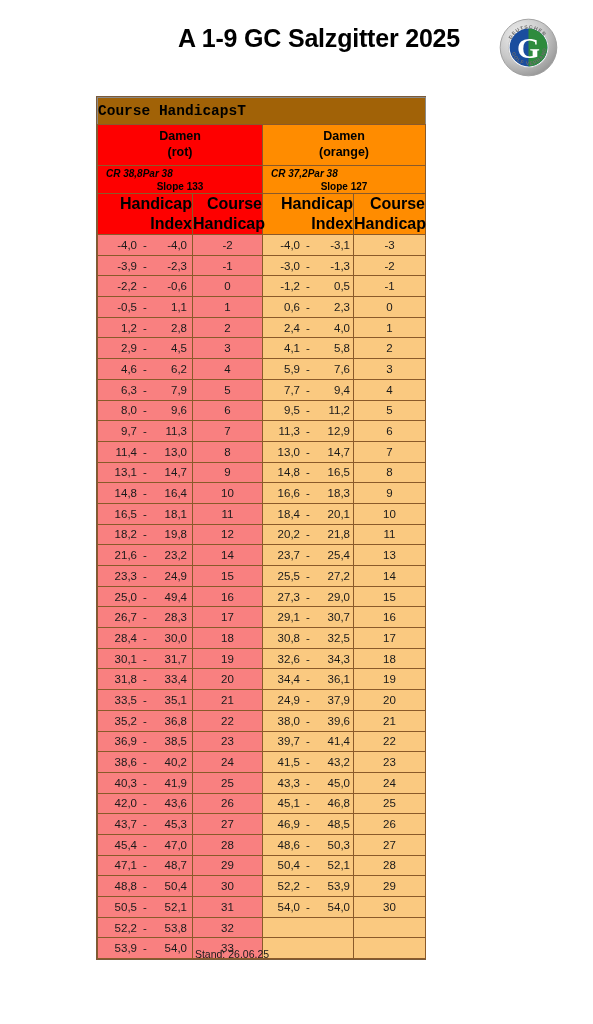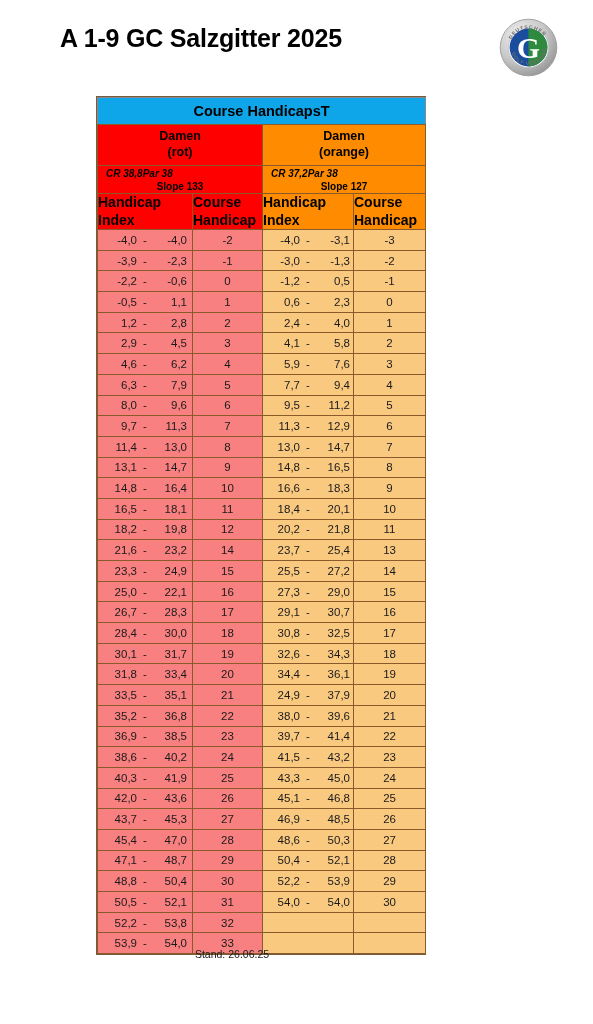--- a/index.html
+++ b/index.html
@@ -25,21 +25,21 @@
   }
   #page-title {
     position: absolute;
     left: 60px;
     top: 24px;
     width: 400px;
     font-size: 25px;
     font-weight: bold;
     color: #000000;
     letter-spacing: -0.2px;
-    text-align: left;
+    text-align: right;
     white-space: nowrap;
   }
 
   
   #dgv-logo {
     position: absolute;
     left: 499px;
     top: 18px;
     width: 59px;
     height: 59px;
@@ -60,30 +60,31 @@
     width: 100%;
     table-layout: fixed;
   }
   #handicap-table td {
     border: 1px solid #8a5a2a;
     padding: 0;
     margin: 0;
   }
 
   .title-cell {
-    background: #0ea5e9;
-    text-align: center;
+    background: #a16207;
+    text-align: left;
     font-size: 14.5px;
     font-weight: bold;
     color: #000000;
     height: 26px;
     border-left: 1px solid #8a8a8a !important;
     border-top: 1px solid #8a8a8a !important;
     border-right: 1px solid #8a8a8a !important;
     border-bottom: 1px solid #8a5a2a !important;
+    font-family: Liberation Mono, monospace;
   }
 
   .tee-cell {
     text-align: center;
     font-size: 12.5px;
     font-weight: bold;
     color: #000000;
     height: 40px;
     line-height: 1.25;
   }
@@ -101,22 +102,22 @@
   }
   .rating-line1 {
     display: flex;
     justify-content: flex-start;
     padding: 0 8px;
     font-style: italic;
   }
   .rating-line2 { display: block; }
 
   .colhead-cell {
-    text-align: left;
-    font-size: 14px;
+    text-align: right;
+    font-size: 16px;
     font-weight: bold;
     color: #000000;
     height: 27px;
     line-height: 1.25;
   }
 
   .bg-red    { background: #fe0000; }
   .bg-orange { background: #ff8c00; }
 
   .body-red    { background: #f98080; }
@@ -356,21 +357,21 @@
           <td class="idx-cell body-orange"><span class="lo">23,7</span><span class="dash">-</span><span class="hi">25,4</span></td>
           <td class="ch-cell body-orange">13</td>
         </tr>
         <tr class="data-row">
           <td class="idx-cell body-red"><span class="lo">23,3</span><span class="dash">-</span><span class="hi">24,9</span></td>
           <td class="ch-cell body-red">15</td>
           <td class="idx-cell body-orange"><span class="lo">25,5</span><span class="dash">-</span><span class="hi">27,2</span></td>
           <td class="ch-cell body-orange">14</td>
         </tr>
         <tr class="data-row">
-          <td class="idx-cell body-red"><span class="lo">25,0</span><span class="dash">-</span><span class="hi">22,1</span></td>
+          <td class="idx-cell body-red"><span class="lo">25,0</span><span class="dash">-</span><span class="hi">49,4</span></td>
           <td class="ch-cell body-red">16</td>
           <td class="idx-cell body-orange"><span class="lo">27,3</span><span class="dash">-</span><span class="hi">29,0</span></td>
           <td class="ch-cell body-orange">15</td>
         </tr>
         <tr class="data-row">
           <td class="idx-cell body-red"><span class="lo">26,7</span><span class="dash">-</span><span class="hi">28,3</span></td>
           <td class="ch-cell body-red">17</td>
           <td class="idx-cell body-orange"><span class="lo">29,1</span><span class="dash">-</span><span class="hi">30,7</span></td>
           <td class="ch-cell body-orange">16</td>
         </tr>

